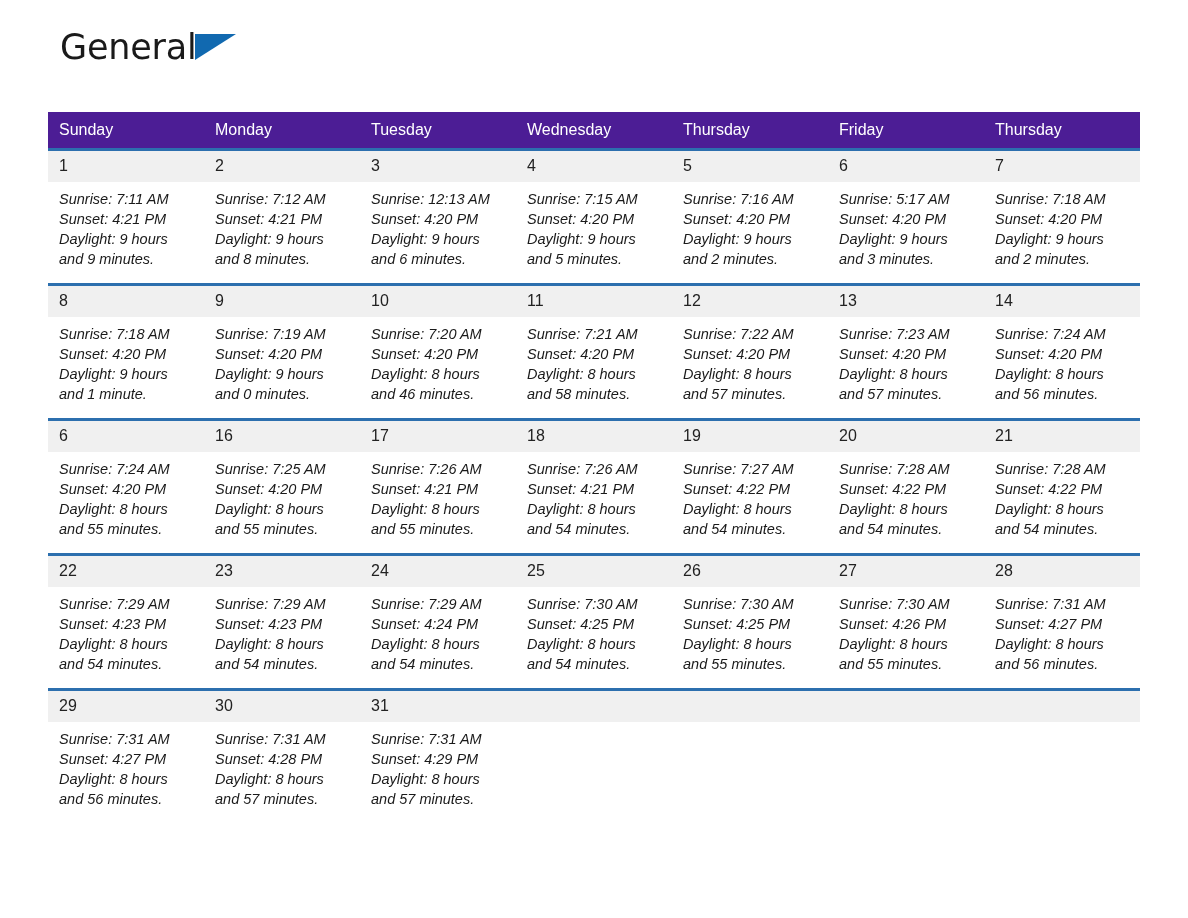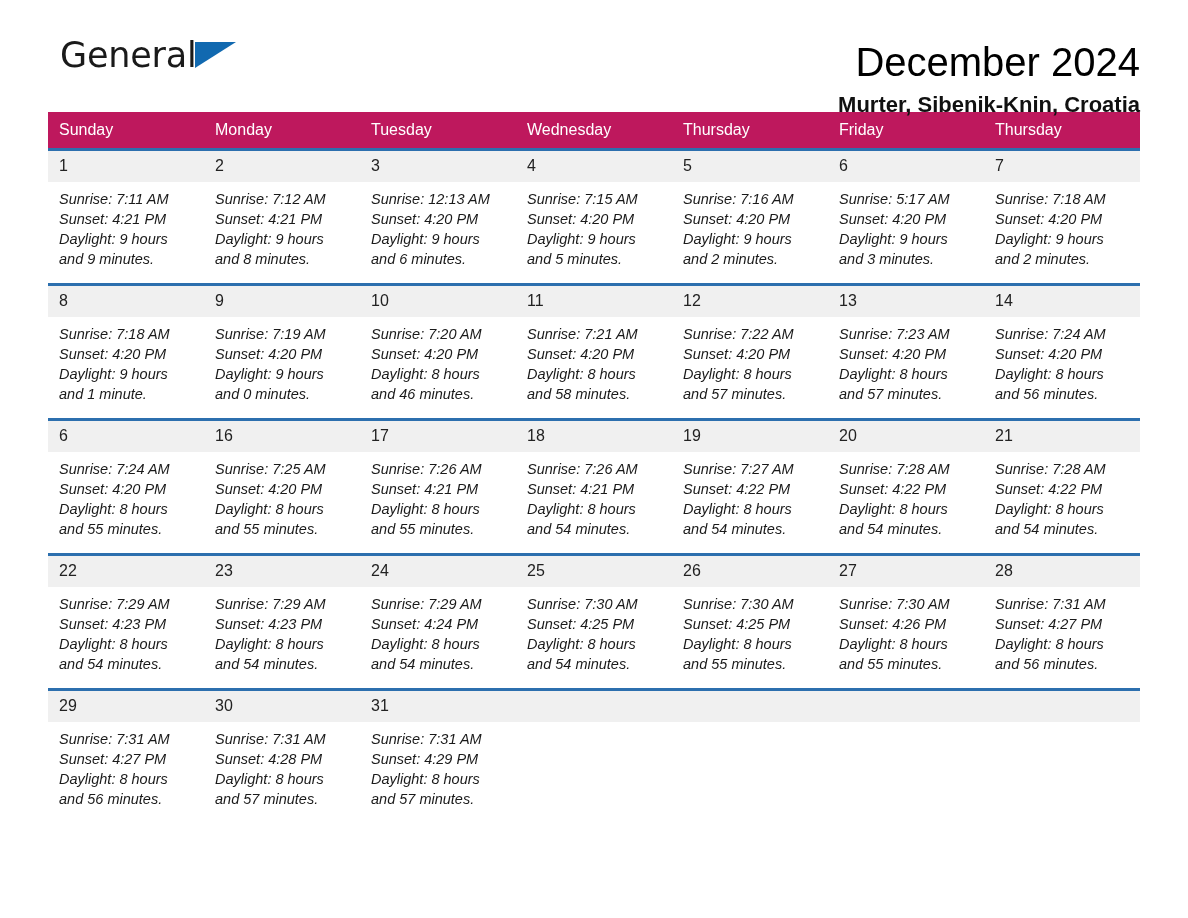--- a/index.html
+++ b/index.html
@@ -25,21 +25,21 @@
   
   .header {
     position: relative;
     height: 112px;
     padding-top: 38px;
     box-sizing: border-box;
   }
   .brand {
     position: absolute;
     left: 12px;
-    top: 36px;
+    top: 28px;
     width: 230px;
     height: 72px;
   }
   .brand-line1 {
     position: relative;
     height: 38px;
     line-height: 38px;
     white-space: nowrap;
   }
   .brand-general {
@@ -91,21 +91,21 @@
   
   .calendar {
     width: 1092px;
     border-collapse: collapse;
     table-layout: fixed;
     margin-top: 0px;
   }
   .calendar col { width: 156px; }
 
   thead th {
-    background: #be185d;
+    background: #4c1d95;
     color: #ffffff;
     font-size: 16px;
     font-weight: 400;
     text-align: left;
     padding: 9px 0 9px 11px;
     height: 18px;
     border: none;
   }
 
   tbody td {
@@ -146,24 +146,20 @@
 <div class="page">
 
   <div class="header">
 
     <div class="brand">
       <div class="brand-line1">
         <span class="brand-general">General</span><span class="brand-triangle"></span>
       </div>
     </div>
 
-    <div class="title-block">
-      <h1 class="cal-title">December 2024</h1>
-      <h2 class="cal-subtitle">Murter, Sibenik-Knin, Croatia</h2>
-    </div>
   </div>
 
   <table class="calendar">
     <colgroup>
       <col>
         <col>
         <col>
         <col>
         <col>
         <col>

